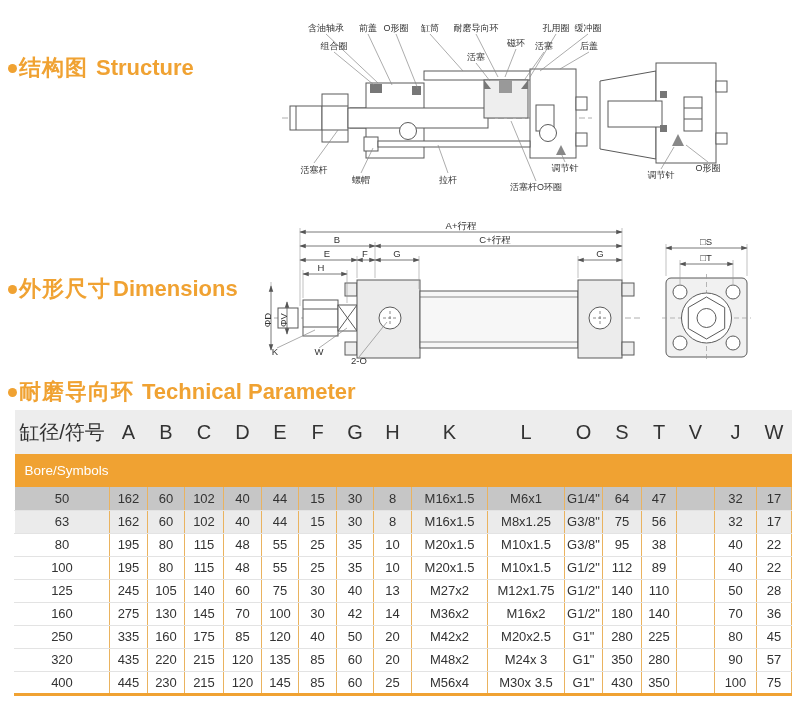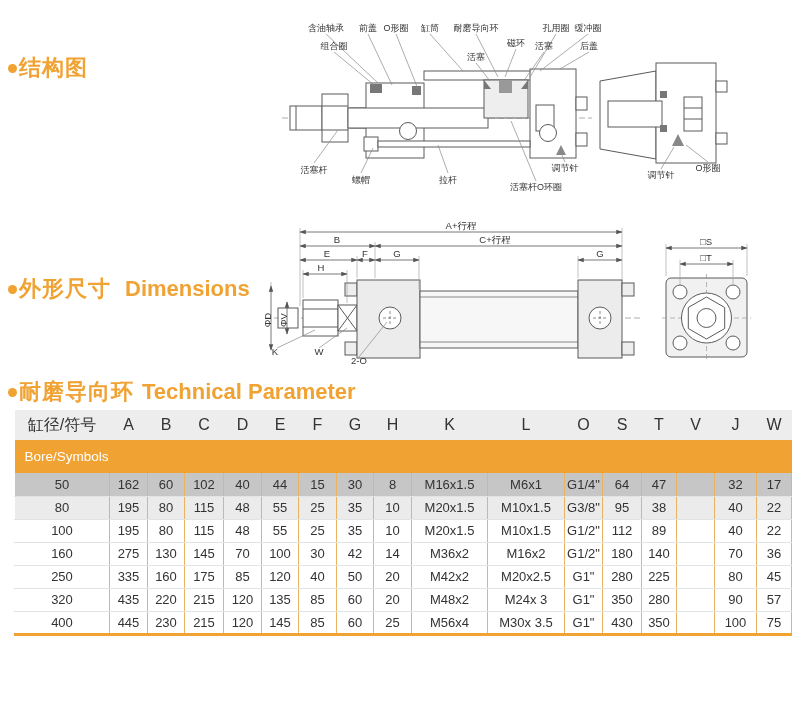--- a/index.html
+++ b/index.html
@@ -22,22 +22,22 @@
   }
   svg .dim-label { font-size:9.5px; }
   
   table.params {
     position:absolute; left:14px; top:410px; width:778px;
     border-collapse:collapse; table-layout:fixed;
     font-size:13px; color:#333;
     border-bottom:3px solid #F0A232;
   }
   table.params thead th.colhead {
-    background:#ededed; font-weight:normal; font-size:16px;
-    height:30px; text-align:center; color:#333;
+    background:#ededed; font-weight:normal; font-size:20px;
+    height:44px; text-align:center; color:#333;
   }
   table.params tr.subhead td {
     background:#F0A232; color:#ffffff; text-align:left;
     font-size:13.5px; height:33px; padding:1px 10px; font-weight:normal;
   }
   table.params tbody td {
     text-align:center; height:23px;
     border-left:1px solid #eab35f;
     border-bottom:1px solid #e3e3e3;
   }
@@ -48,25 +48,26 @@
   table.params tbody tr:last-child td { border-bottom:none; }
 </style>
 </head>
 <body>
 
 <div id="page">
 
   <div class="sec-title" style="left:8px; top:53px;">
     <span class="dot"></span>
     <span class="zh">结构图</span>
+    <span class="en">Structure</span>
   </div>
   <div class="sec-title" style="left:8px; top:274px;">
     <span class="dot"></span>
     <span class="zh">外形尺寸</span>
-    <span class="en" style="margin-left:12px">Dimensions</span>
+    <span class="en" style="margin-left:0px">Dimensions</span>
   </div>
   <div class="sec-title" style="left:8px; top:377px;">
     <span class="dot"></span>
     <span class="zh">耐磨导向环</span>
     <span class="en">Technical Parameter</span>
   </div>
 
   <svg class="diagram" style="left:278px; top:13px;" width="522" height="197" viewBox="0 0 522 197">
 
     <g stroke="#5a5a5a" stroke-width="1" fill="none">
@@ -325,20 +326,39 @@
           <td>M16x1.5</td>
           <td>M6x1</td>
           <td>G1/4"</td>
           <td>64</td>
           <td>47</td>
           <td></td>
           <td>32</td>
           <td>17</td>
         </tr>
         <tr>
+          <td>63</td>
+          <td>162</td>
+          <td>60</td>
+          <td>102</td>
+          <td>40</td>
+          <td>44</td>
+          <td>15</td>
+          <td>30</td>
+          <td>8</td>
+          <td>M16x1.5</td>
+          <td>M8x1.25</td>
+          <td>G3/8"</td>
+          <td>75</td>
+          <td>56</td>
+          <td></td>
+          <td>32</td>
+          <td>17</td>
+        </tr>
+        <tr>
           <td>80</td>
           <td>195</td>
           <td>80</td>
           <td>115</td>
           <td>48</td>
           <td>55</td>
           <td>25</td>
           <td>35</td>
           <td>10</td>
           <td>M20x1.5</td>
@@ -363,20 +383,39 @@
           <td>M20x1.5</td>
           <td>M10x1.5</td>
           <td>G1/2"</td>
           <td>112</td>
           <td>89</td>
           <td></td>
           <td>40</td>
           <td>22</td>
         </tr>
         <tr>
+          <td>125</td>
+          <td>245</td>
+          <td>105</td>
+          <td>140</td>
+          <td>60</td>
+          <td>75</td>
+          <td>30</td>
+          <td>40</td>
+          <td>13</td>
+          <td>M27x2</td>
+          <td>M12x1.75</td>
+          <td>G1/2"</td>
+          <td>140</td>
+          <td>110</td>
+          <td></td>
+          <td>50</td>
+          <td>28</td>
+        </tr>
+        <tr>
           <td>160</td>
           <td>275</td>
           <td>130</td>
           <td>145</td>
           <td>70</td>
           <td>100</td>
           <td>30</td>
           <td>42</td>
           <td>14</td>
           <td>M36x2</td>

